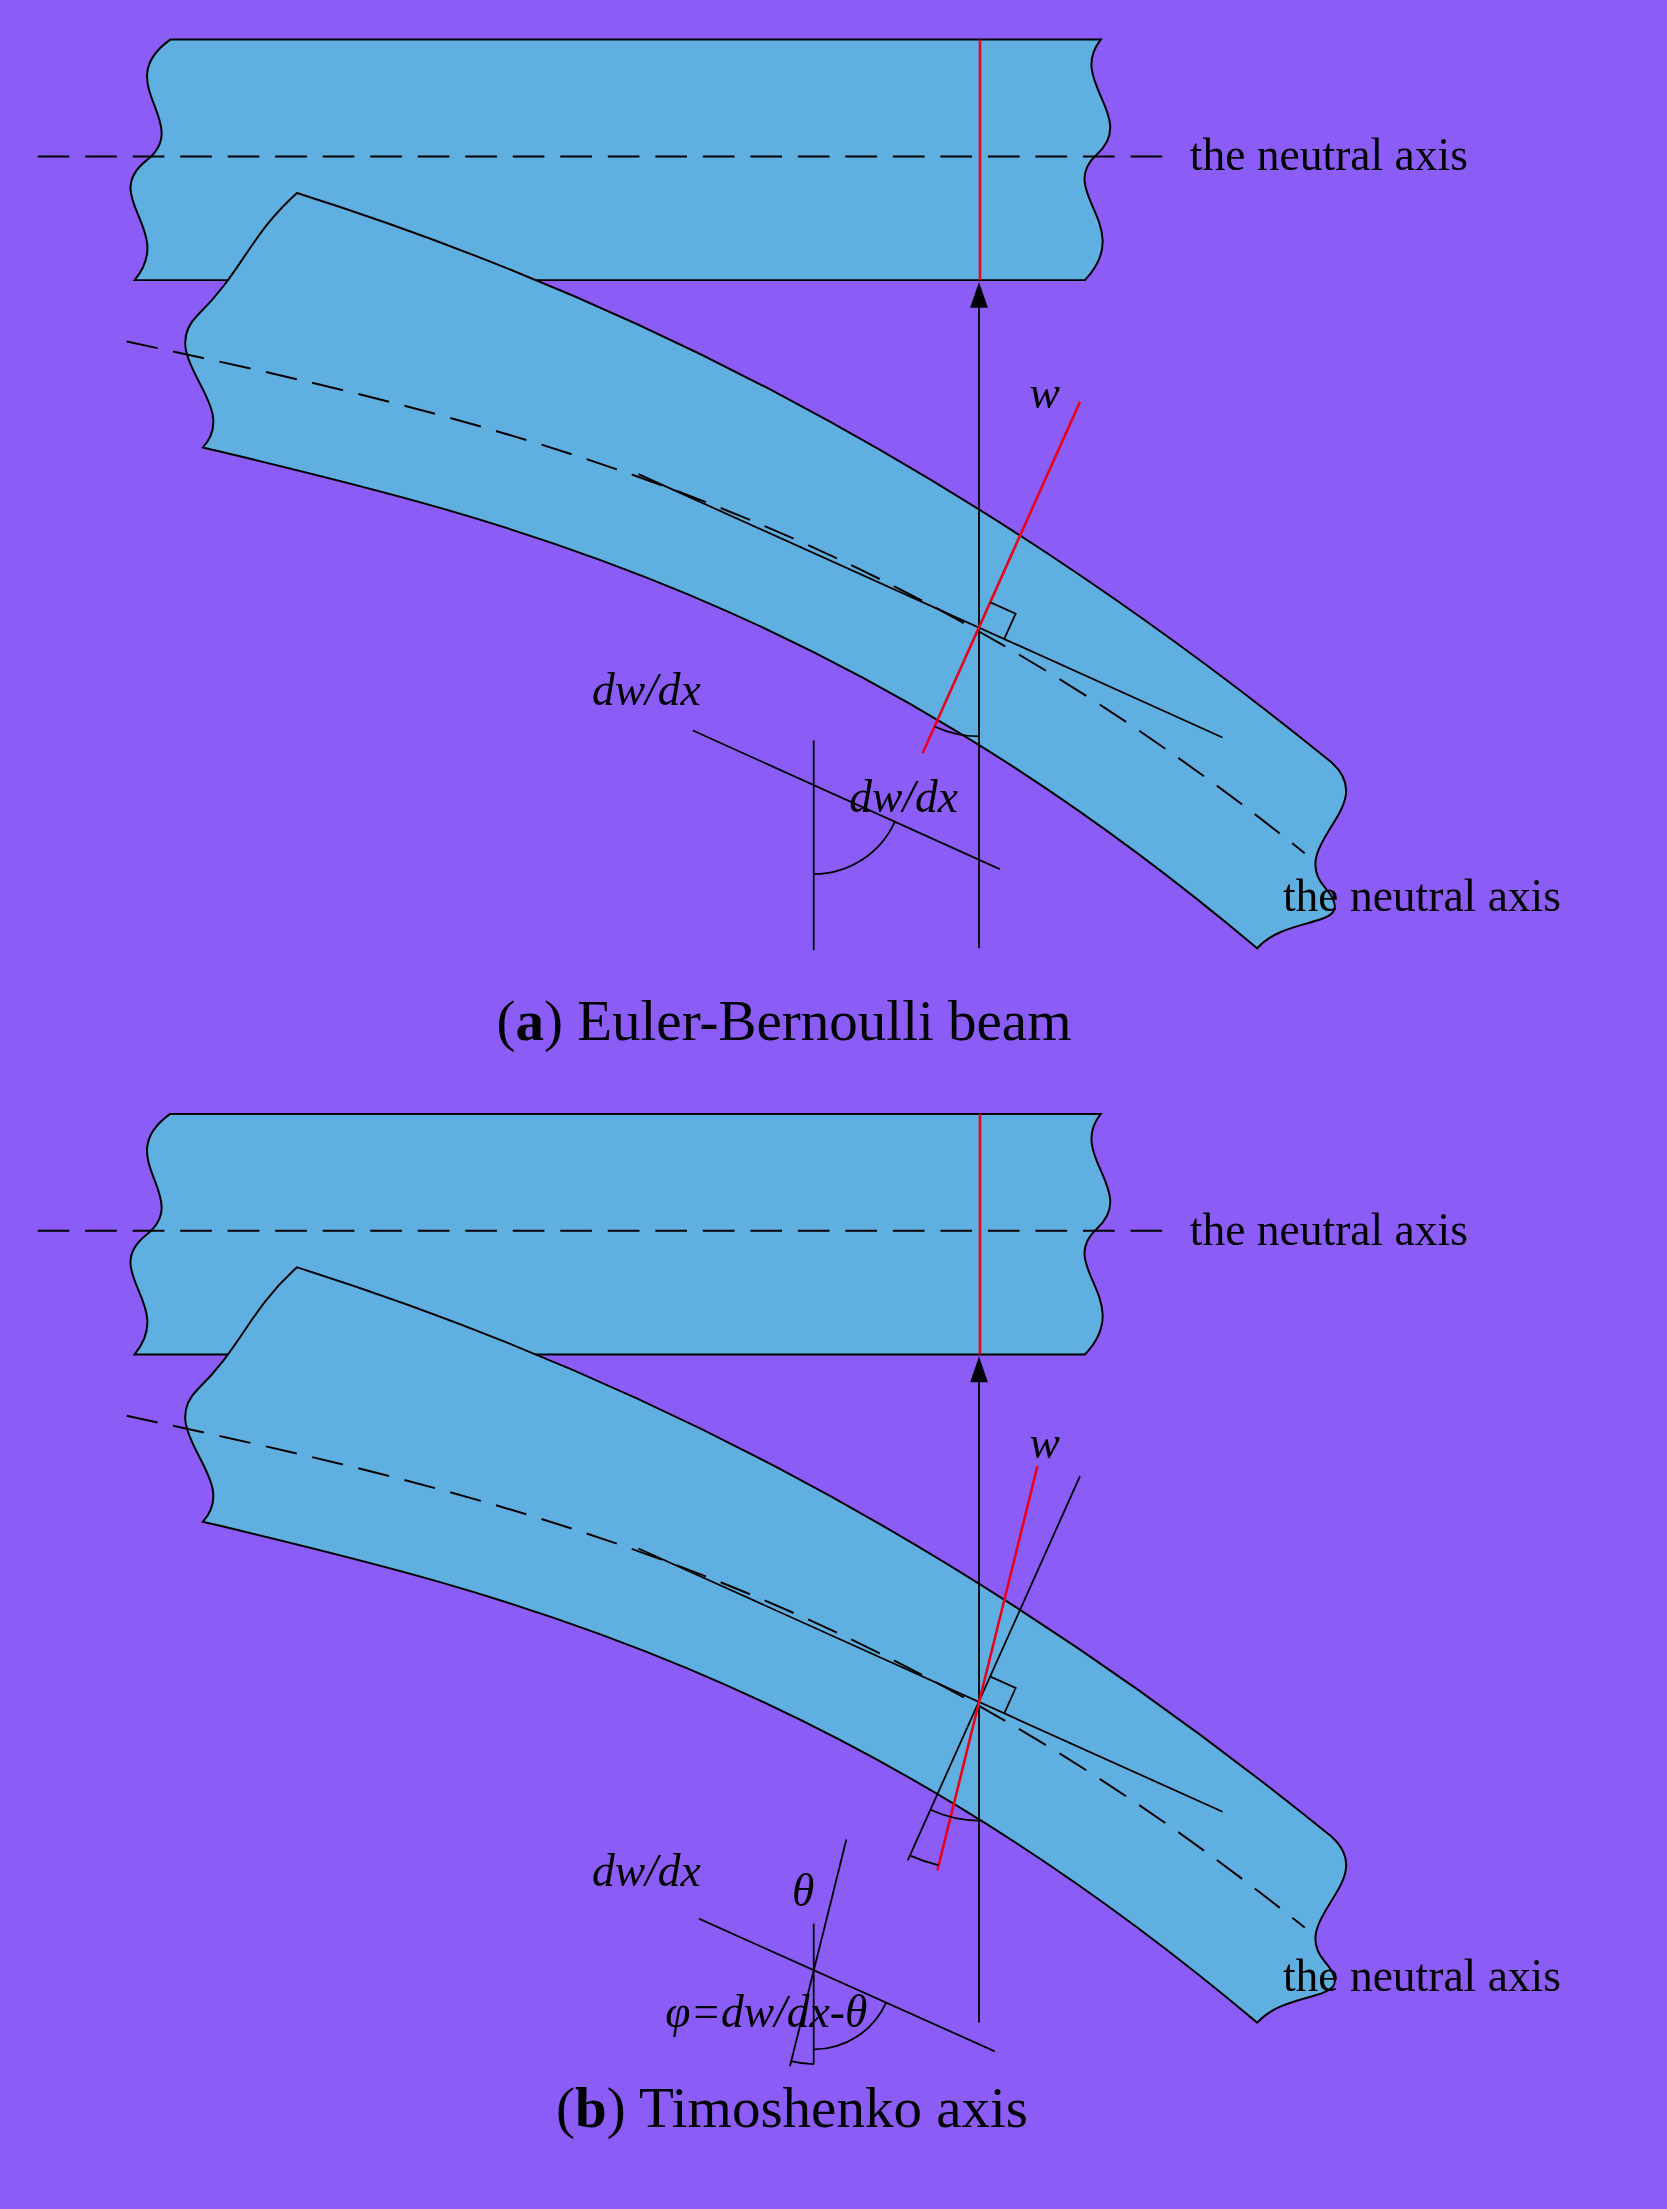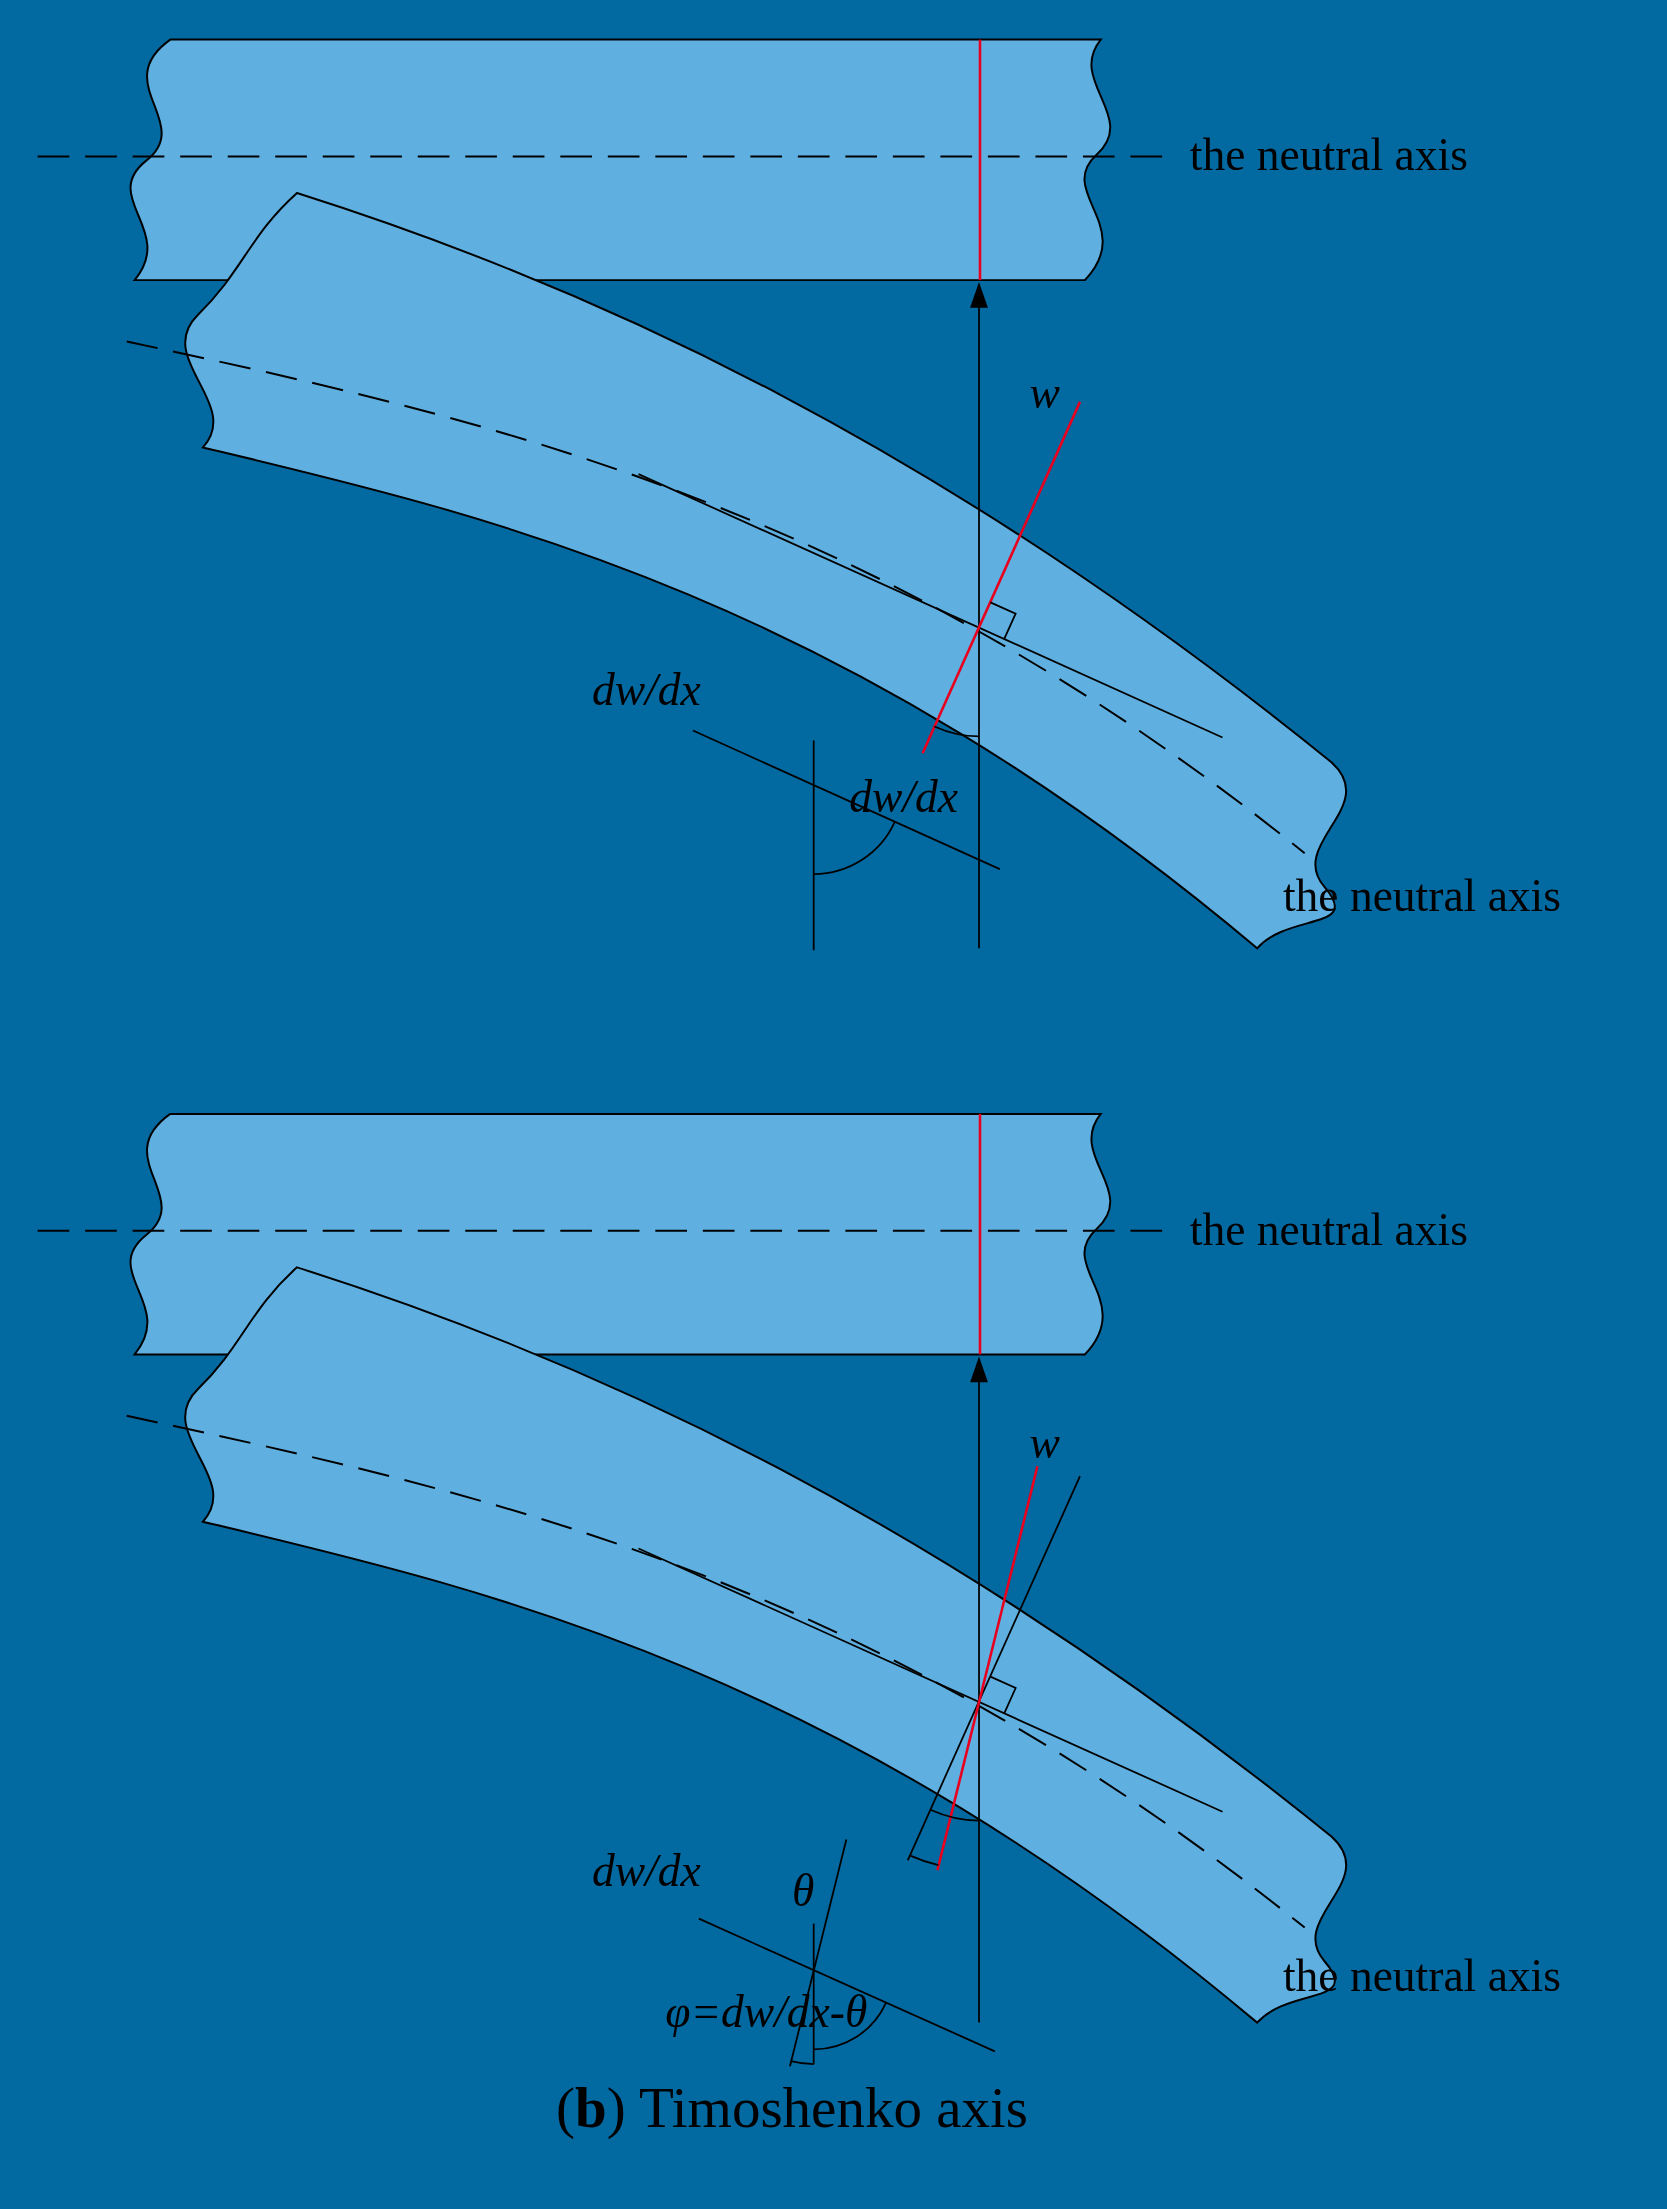--- a/index.html
+++ b/index.html
@@ -1,16 +1,16 @@
 <!DOCTYPE html>
 <html><head>
 <meta charset="utf-8">
 <style>
   html,body{margin:0;padding:0;background:#ffffff;}
-  .page{position:relative;width:1667px;height:2210px;background:#0369a1;overflow:hidden;}
+  .page{position:relative;width:1667px;height:2210px;background:#8b5cf6;overflow:hidden;}
   .panel-svg{position:absolute;left:0;}
   .beam{fill:#5fb0e0;stroke:#000;stroke-width:2;}
   .dash{fill:none;stroke:#000;stroke-width:2;stroke-dasharray:32 16;}
   .thin{fill:none;stroke:#000;stroke-width:1.8;}
   .red{fill:none;stroke:#e8001e;stroke-width:2.6;}
   .arrowhead{fill:#000;stroke:none;}
   text{font-family:"Liberation Serif",serif;fill:#000;}
   .axis-label{font-size:46px;}
   .math{font-size:46px;font-style:italic;}
   .caption{position:absolute;text-align:center;font-family:"Liberation Serif",serif;
@@ -51,20 +51,23 @@
     <line class="thin" x1="700" y1="738" x2="1010" y2="878"></line>
     <path class="thin" d="M 822 883 A 90 90 0 0 0 904 830"></path>
 
     <text class="axis-label" x="1202" y="172">the neutral axis</text>
     <text class="axis-label" x="1296" y="920">the neutral axis</text>
     <text class="math" x="1040" y="412">w</text>
     <text class="math" x="598" y="712">dw/dx</text>
     <text class="math" x="858" y="820">dw/dx</text>
   </svg>
 
+  <div class="caption" style="top:988px;left:0;width:1568px;">
+    <span>(</span><span class="bold">a</span><span>) Euler-Bernoulli beam</span>
+  </div>
 
   <svg class="panel-svg" style="top:1074px;" width="1667" height="1136" viewBox="0 0 1684 1147">
 
     <path class="beam" d="M 172 40 H 1112 C 1078 82 1150 118 1108 156 C 1066 194 1148 228 1096 283 H 136 C 178 232 100 200 148 162 C 196 124 110 84 172 40 Z"></path>
 
     <line class="dash" x1="38" y1="158" x2="1188" y2="158"></line>
 
     <line class="red" x1="990" y1="40" x2="990" y2="283"></line>
 
     <path class="beam" d="M 300 195 C 600 290 950 450 1345 770 C 1395 815 1300 852 1338 896 C 1376 940 1302 922 1270 958 C 845 600 490 520 205 452 C 245 408 155 362 200 318 C 245 274 252 238 300 195 Z"></path>

